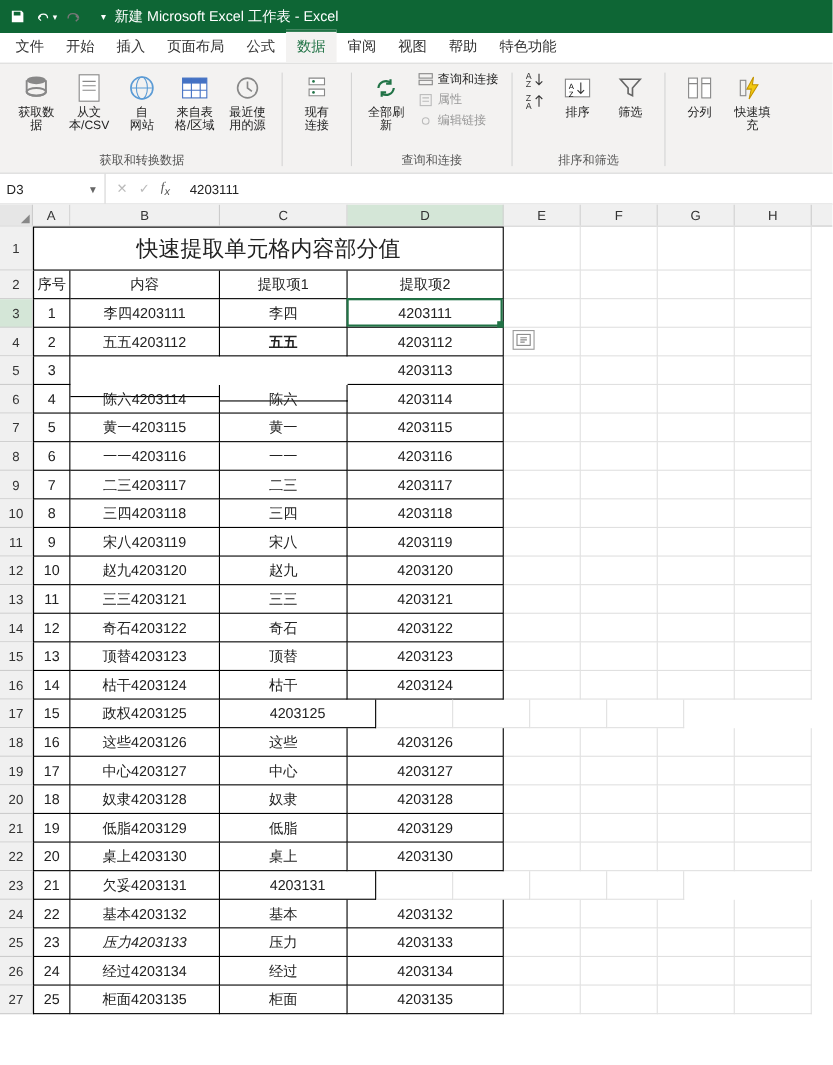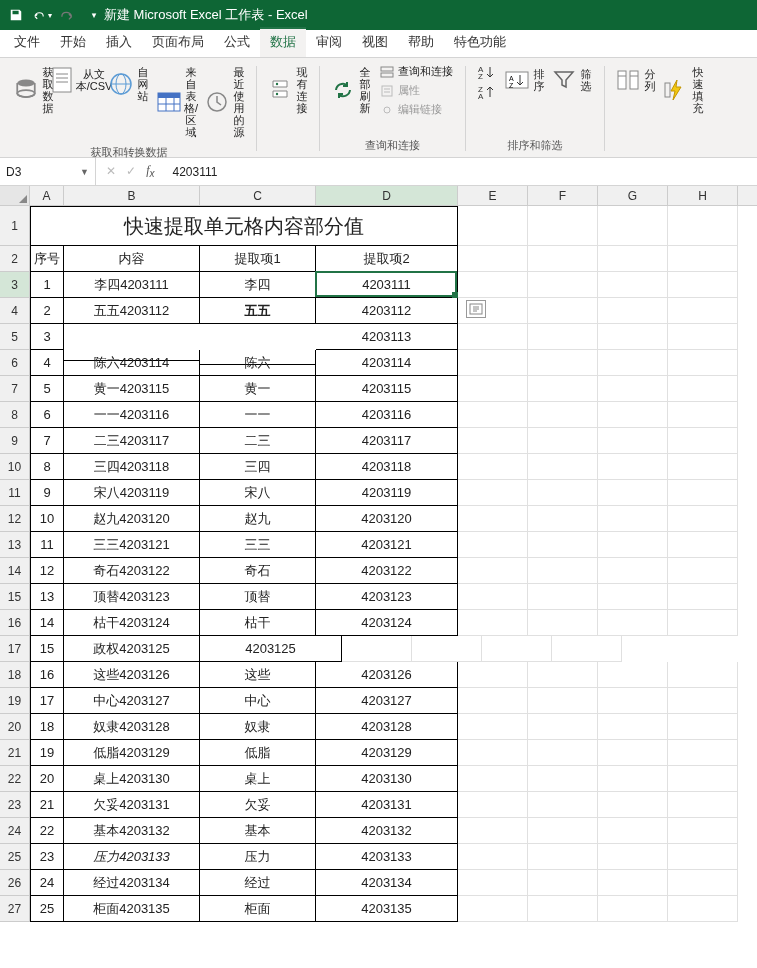--- a/index.html
+++ b/index.html
@@ -15,21 +15,21 @@
 .ribbon-tabs { height:28px; background:#fff; border-bottom:1px solid #d4d4d4; display:flex; align-items:flex-end; padding-left:4px; }
 .ribbon-tabs .tab { padding:6px 10px 6px; font-size:13px; color:#333; cursor:pointer; }
 .ribbon-tabs .tab.active { background:#f3f2f1; color:#217346; border-top:2px solid #217346; padding-top:4px; }
 
 
 .ribbon-body { height:100px; background:#f3f2f1; border-bottom:1px solid #d4d4d4; display:flex; padding:4px 4px 2px; }
 .ribbon-group { display:flex; flex-direction:column; align-items:center; padding:0 6px; }
 .ribbon-group .buttons { display:flex; gap:2px; flex:1; align-items:flex-start; }
 .ribbon-group .label { font-size:11px; color:#555; margin-top:auto; padding:2px 0; }
 .ribbon-sep { width:1px; background:#d4d4d4; margin:4px 2px; }
-.big-btn { display:flex; flex-direction:row; align-items:center; justify-content:center; width:46px; padding:4px 2px; gap:2px; cursor:pointer; }
+.big-btn { display:flex; flex-direction:column; align-items:center; justify-content:center; width:46px; padding:4px 2px; gap:2px; cursor:pointer; }
 .big-btn .big-icon { width:28px; height:28px; display:flex; align-items:center; justify-content:center; }
 .big-btn .big-label { font-size:11px; text-align:center; line-height:1.1; white-space:pre-line; }
 .mini-row { display:flex; align-items:center; gap:4px; padding:2px 4px; font-size:11px; cursor:pointer; }
 .mini-row svg { flex-shrink:0; }
 .mini-col { display:flex; flex-direction:column; gap:0; }
 .dimmed { color:#999; }
 
 
 .formula-row { height:28px; border-bottom:1px solid #d4d4d4; display:flex; align-items:center; background:#fff; }
 .name-box { width:96px; border-right:1px solid #d4d4d4; padding:0 6px; font-size:12px; display:flex; align-items:center; justify-content:space-between; height:100%; }
@@ -561,21 +561,20 @@
         <div class="cell bord" style="width: 142px;">4203130</div>
         <div class="cell" style="width: 70px;"></div>
         <div class="cell" style="width: 70px;"></div>
         <div class="cell" style="width: 70px;"></div>
         <div class="cell" style="width: 70px;"></div>
       </div>
       <div class="row">
         <div class="rh">23</div>
         <div class="cell bord bord-l" style="width: 34px;">21</div>
         <div class="cell bord" style="width: 136px;">欠妥4203131</div>
-        <div class="cell bord" style="width: 116px;">欠妥</div>
         <div class="cell bord" style="width: 142px;">4203131</div>
         <div class="cell" style="width: 70px;"></div>
         <div class="cell" style="width: 70px;"></div>
         <div class="cell" style="width: 70px;"></div>
         <div class="cell" style="width: 70px;"></div>
       </div>
       <div class="row">
         <div class="rh">24</div>
         <div class="cell bord bord-l" style="width: 34px;">22</div>
         <div class="cell bord" style="width: 136px;">基本4203132</div>

